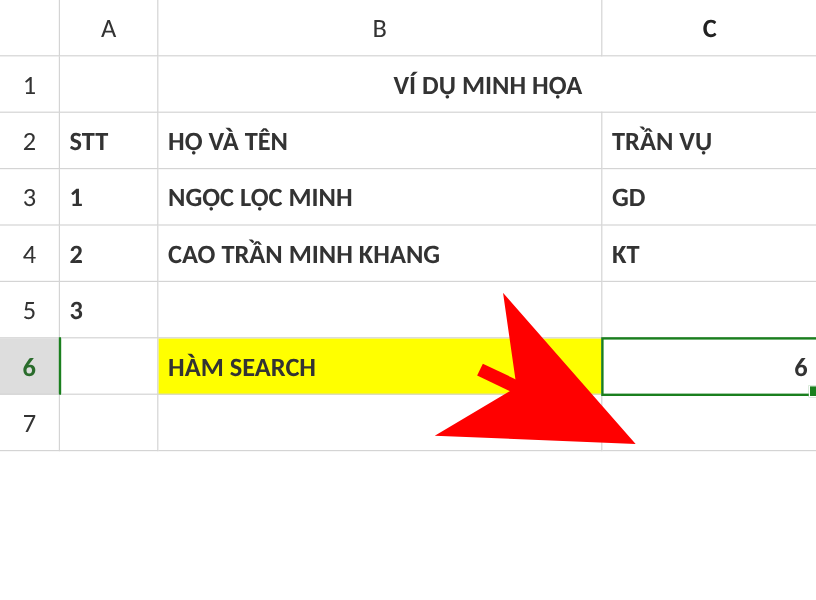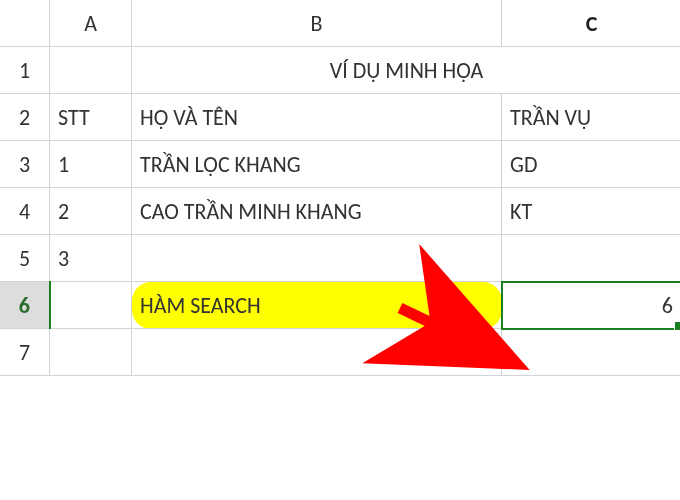--- a/index.html
+++ b/index.html
@@ -1,35 +1,35 @@
 <!DOCTYPE html>
 <html><head>
 <meta charset="utf-8">
 <style>
 html,body{margin:0;padding:0;background:#fff;font-family:Calibri,Arial,sans-serif;}
 .sheet{position:relative;width:680px;height:500px;overflow:hidden;box-sizing:border-box;}
 table.grid{border-collapse:collapse;table-layout:fixed;width:682px;margin-left:-1px;margin-top:-1px;}
-table.grid th,table.grid td{border:1px solid #d4d4d4;height:47px;box-sizing:border-box;font-size:22px;color:#333;font-weight:400;padding:0 8px;}
+table.grid th,table.grid td{border:1px solid #d4d4d4;height:47px;box-sizing:border-box;font-size:22px;color:#333;font-weight:700;padding:0 8px;}
 table.grid th{background:#fff;font-weight:400;}
 .col-rh{width:50px;}
 .col-a{width:82px;}
 .col-b{width:370px;}
 .col-c{width:180px;}
 th.col-head{color:#666;text-align:center;height:47px;}
 th.row-head{color:#666;text-align:center;width:50px;}
 td.cell{background:#fff;text-align:left;}
 td.right{text-align:right;padding-right:12px;}
 tr.r1 td.merge{text-align:center;}
 tr.r6 .bbold{font-family:Calibri,Arial,sans-serif;}
 .row-sel th.row-head{background:#ddd;color:#2a6c2c;border-right:2px solid #1a7f1e;font-weight:600;}
 .col-sel{background:#ddd;color:#2a6c2c;border-bottom:2px solid #1a7f1e;font-weight:600!important;}
 .col-head.bold-c{font-weight:700!important;color:#222;}
 td.sel{outline:2px solid #1a7f1e;outline-offset:-1px;position:relative;}
 td.sel::after{content:"";position:absolute;right:-3px;bottom:-3px;width:8px;height:8px;background:#1a7f1e;border:1px solid #fff;}
-.yellow{background:#ffff00!important;border-radius:19px;}
+.yellow{background:#ffff00!important;}
 
 .arrow{position:absolute;left:395px;top:303px;pointer-events:none;}
 .arrow svg{overflow:visible;}
 </style>
 </head>
 <body>
 
 <div class="sheet">
   <table class="grid">
     <colgroup>
@@ -54,21 +54,21 @@
       </tr>
       <tr class="r2">
         <th class="row-head">2</th>
         <td class="cell">STT</td>
         <td class="cell">HỌ VÀ TÊN</td>
         <td class="cell">TRẦN VỤ</td>
       </tr>
       <tr class="r3">
         <th class="row-head">3</th>
         <td class="cell">1</td>
-        <td class="cell">TRẦN LỘC KHANG</td>
+        <td class="cell">NGỌC LỘC MINH</td>
         <td class="cell">GD</td>
       </tr>
       <tr class="r4">
         <th class="row-head">4</th>
         <td class="cell">2</td>
         <td class="cell">CAO TRẦN MINH KHANG</td>
         <td class="cell">KT</td>
       </tr>
       <tr class="r5">
         <th class="row-head">5</th>

